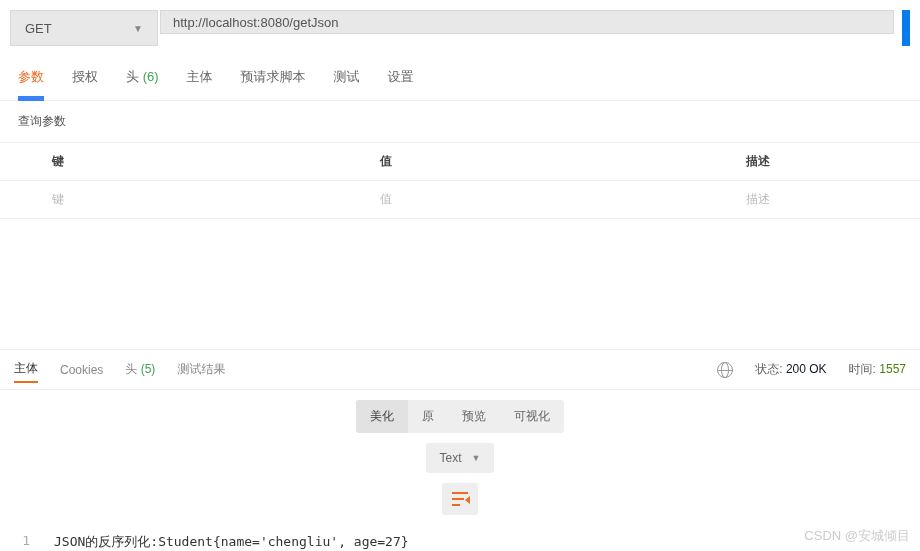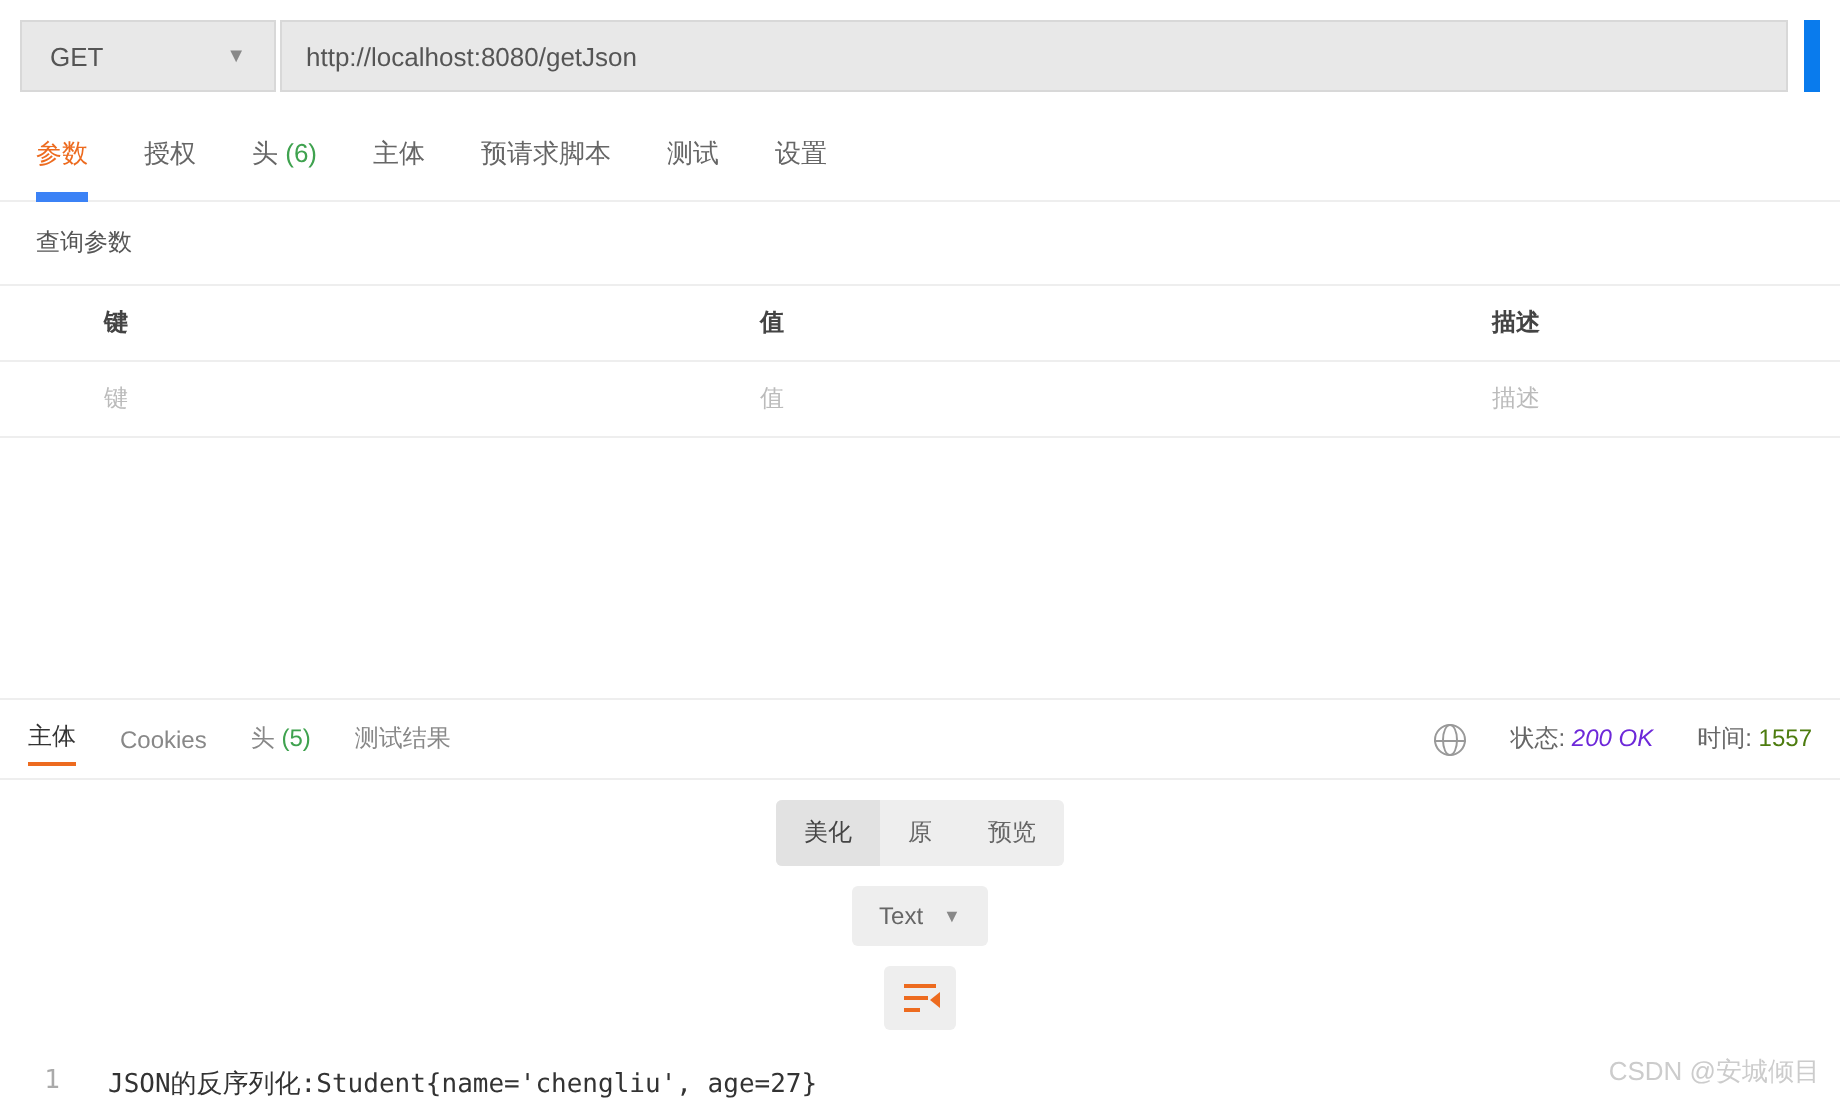--- a/index.html
+++ b/index.html
@@ -1,20 +1,20 @@
 <!DOCTYPE html>
 <html><head>
 <meta charset="utf-8">
 <style>
 * { box-sizing: border-box; margin: 0; padding: 0; }
 body { font-family: -apple-system, BlinkMacSystemFont, "Segoe UI", Arial, sans-serif; font-size: 13px; color: #333; background: #fff; width: 920px; height: 551px; overflow: hidden; position: relative; }
 .top-bar { display: flex; padding: 10px 10px 10px 10px; gap: 2px; }
-.method-select { width: 128px; height: 36px; background: #e8e8e8; border: 1px solid #d8d8d8; display: flex; align-items: center; justify-content: space-between; padding: 0 14px; color: #555; cursor: pointer; }
+.method-select { width: 148px; height: 36px; background: #e8e8e8; border: 1px solid #d8d8d8; display: flex; align-items: center; justify-content: space-between; padding: 0 14px; color: #555; cursor: pointer; }
 .method-select .chev { color: #888; font-size: 10px; }
-.url-input { flex: 1; height: 36px; background: #e8e8e8; border: 1px solid #d8d8d8; padding: 0 12px; color: #555; display: flex; align-items: center; }
+.url-input { flex: 1; height: 24px; background: #e8e8e8; border: 1px solid #d8d8d8; padding: 0 12px; color: #555; display: flex; align-items: center; }
 .send-stub { width: 8px; height: 36px; background: #097bed; margin-left: 6px; }
 .tabs { display: flex; gap: 28px; padding: 12px 18px 0 18px; border-bottom: 1px solid #eee; }
 .tab { padding-bottom: 10px; color: #666; cursor: pointer; font-size: 13px; }
 .tab.active { color: #ed6b1f; border-bottom: 5px solid #3b82f6; margin-bottom: -1px; }
 .tab .count { color: #3fa24f; }
 .section-label { padding: 12px 18px; color: #555; font-size: 12px; border-bottom: 1px solid #eee;}
 .params-table { width: 100%; }
 .params-head { display: flex; border-bottom: 1px solid #eee; }
 .params-head > div { padding: 10px 14px; color: #444; font-size: 12px; font-weight: 600; }
 .params-row { display: flex; border-bottom: 1px solid #eee; }
@@ -25,21 +25,21 @@
 .spacer { height: 130px; }
 .resp-tabs { display: flex; align-items: center; padding: 6px 14px; border-top: 1px solid #eee; border-bottom: 1px solid #eee; gap: 22px; font-size: 12px; }
 .resp-tab { color: #888; cursor: pointer; padding: 4px 0; }
 .resp-tab.active { color: #333; border-bottom: 2px solid #ed6b1f; }
 .resp-tab .count { color: #3fa24f; }
 .resp-spacer { flex: 1; }
 .globe-icon { width: 16px; height: 16px; border: 1.3px solid #999; border-radius: 50%; position: relative; }
 .globe-icon::before { content: ""; position: absolute; left: 50%; top: -1px; bottom: -1px; width: 6px; border: 1.3px solid #999; border-radius: 50%; transform: translateX(-50%);}
 .globe-icon::after { content:""; position:absolute; left:-1px; right:-1px; top:50%; height:0; border-top:1.3px solid #999;}
 .status-block { color: #666; font-size: 12px; }
-.status-block .ok { color: #6d28d9; font-style: italic; }
+.status-block .ok { color: #0f172a; }
 .status-block .tm { color: #4d7c0f; }
 .resp-toolbar { display: flex; align-items: center; gap: 10px; padding: 10px 14px; flex-direction: column; }
 .pill-group { display: flex; background: #eee; border-radius: 3px; overflow: hidden; }
 .pill { padding: 8px 14px; color: #666; font-size: 12px; cursor: pointer; }
 .pill.active { color: #444; background: #e2e2e2; }
 .type-select { display: flex; align-items: center; gap: 10px; background: #eee; padding: 8px 14px; color: #666; font-size: 12px; cursor: pointer; border-radius: 3px;}
 .wrap-btn { width: 36px; height: 32px; background: #eee; display:flex; align-items:center; justify-content:center; border-radius:3px; cursor:pointer;}
 .wrap-icon { width:16px; height:14px; position:relative;}
 .wrap-icon span{position:absolute;left:0;right:0;height:2px;background:#ed6b1f;}
 .wrap-icon span:nth-child(1){top:0;}
@@ -105,20 +105,21 @@
   <div class="status-block">
     <span>时间:</span> <span class="tm">1557</span>
   </div>
 </div>
 
 <div class="resp-toolbar">
   <div class="pill-group">
     <div class="pill active">美化</div>
     <div class="pill">原</div>
     <div class="pill">预览</div>
+    <div class="pill">可视化</div>
   </div>
   <div class="type-select">
     <span>Text</span>
     <span class="chev" style="font-size:9px;color:#888;">▼</span>
   </div>
   <div class="wrap-btn">
     <div class="wrap-icon">
         <span></span>
         <span></span>
         <span></span>

